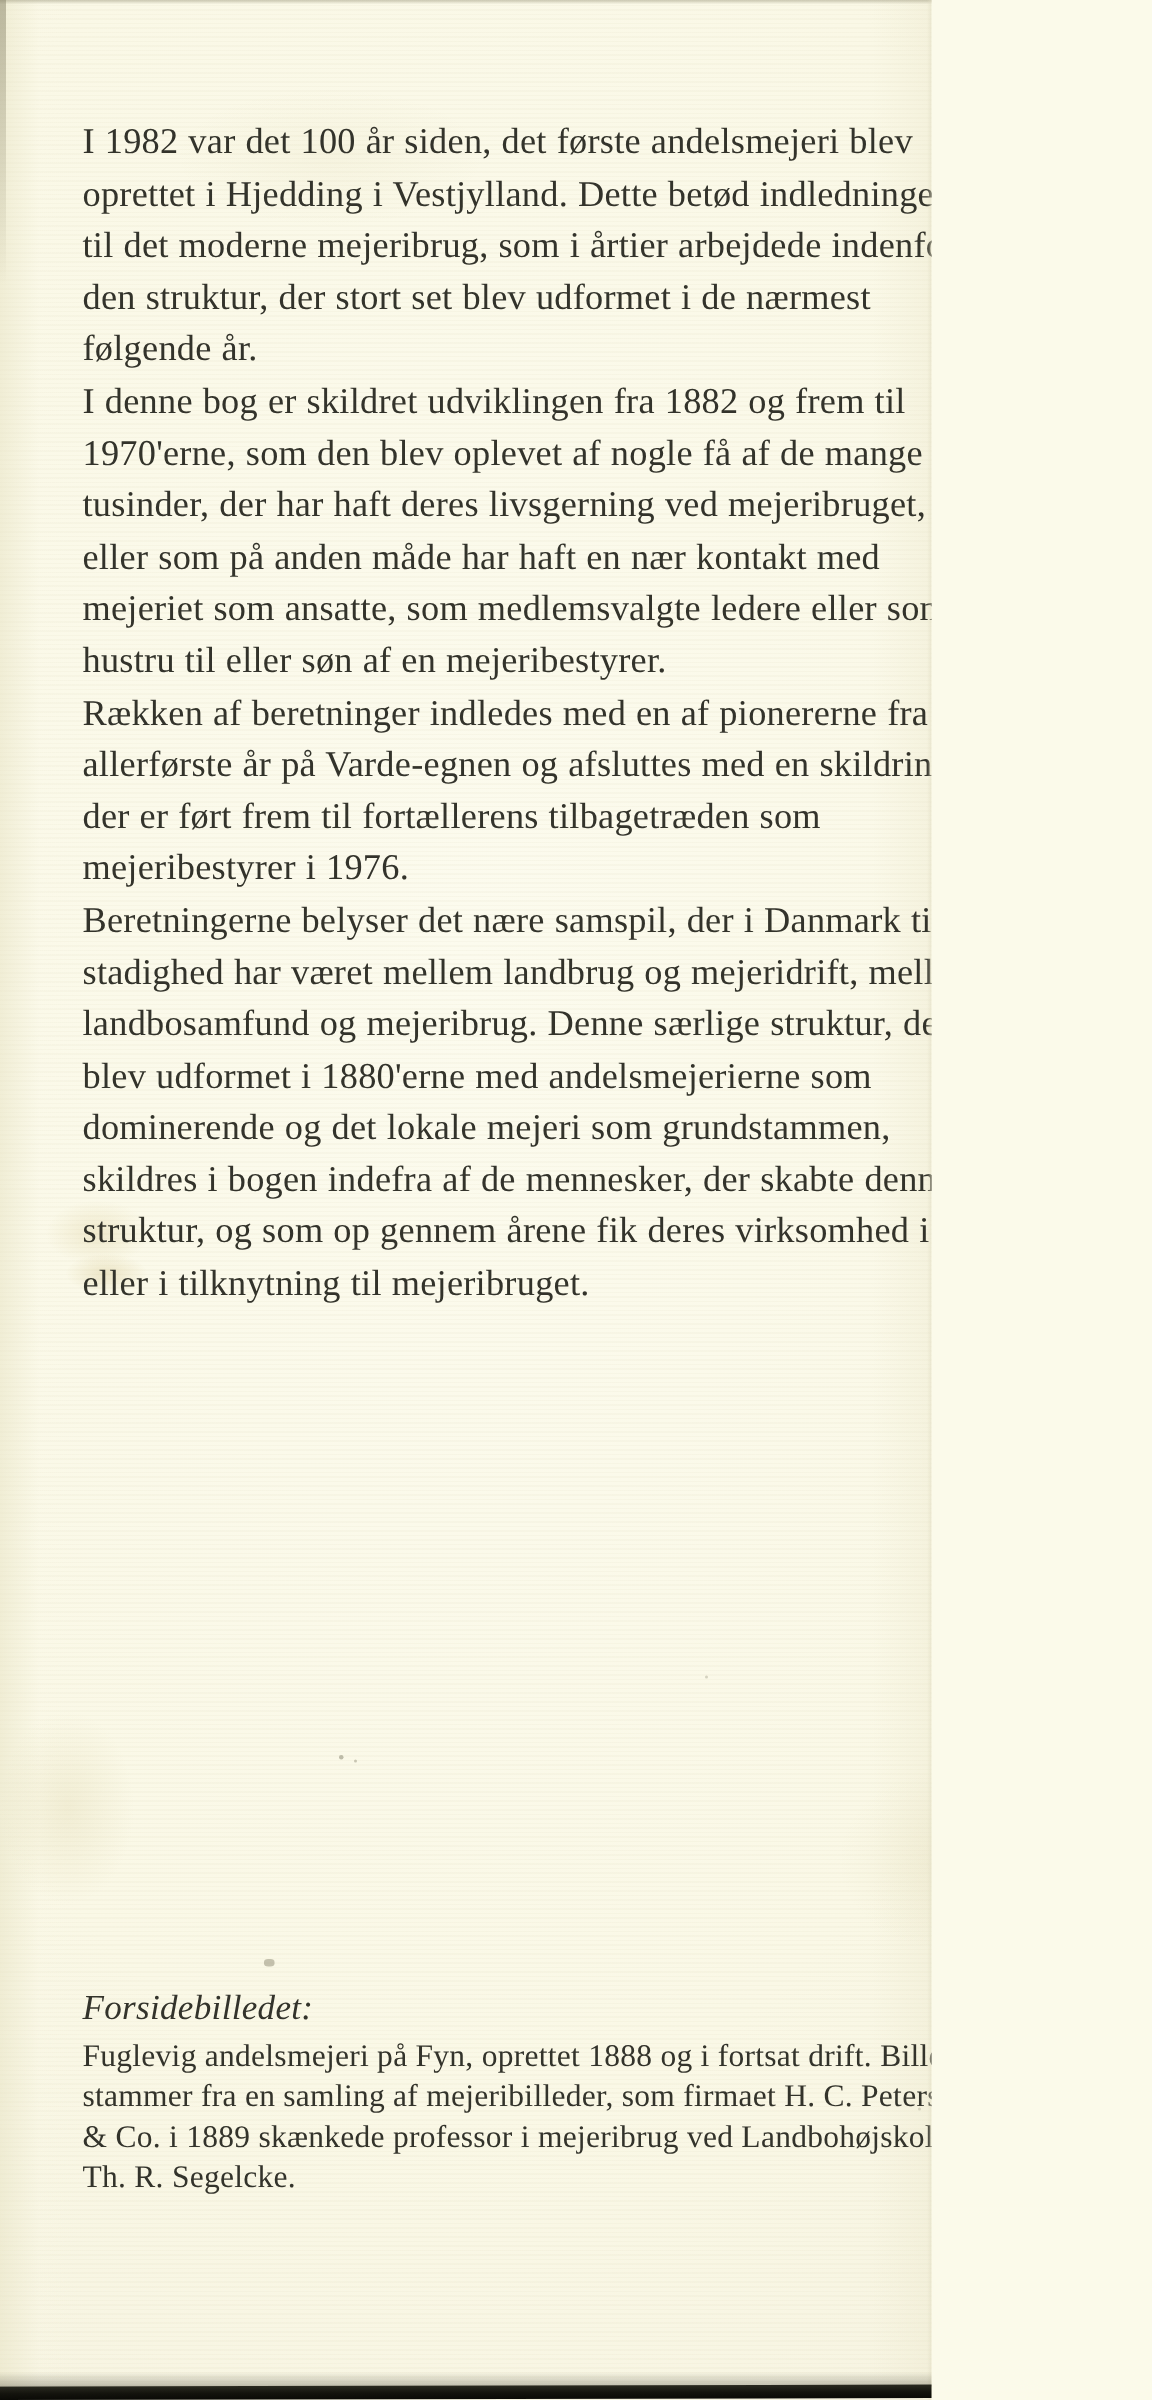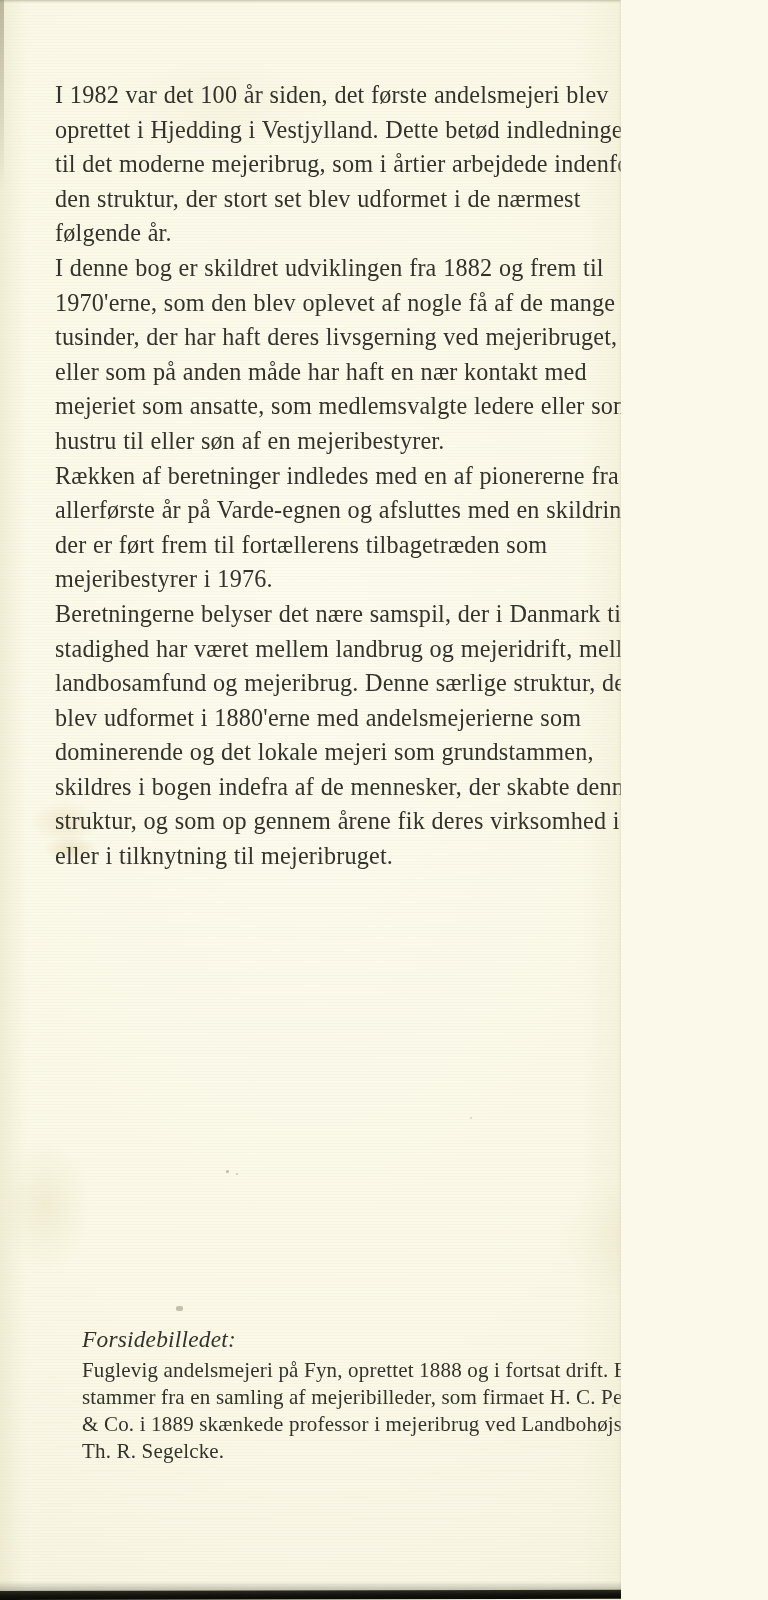--- a/index.html
+++ b/index.html
@@ -100,21 +100,20 @@
     letter-spacing: 0.18px;
     word-spacing: 0.4px;
     text-align: left;
   }
 
   #caption-block {
     position: absolute;
     left: 55px;
     top: 1322px;
     width: 600px;
-    margin-left: 27px;
   }
   .caption-heading {
     margin: 0;
     font-size: 23.4px;
     line-height: 34.6px;
     font-style: italic;
     color: #33332b;
     letter-spacing: 0.2px;
   }
   .caption-body {

